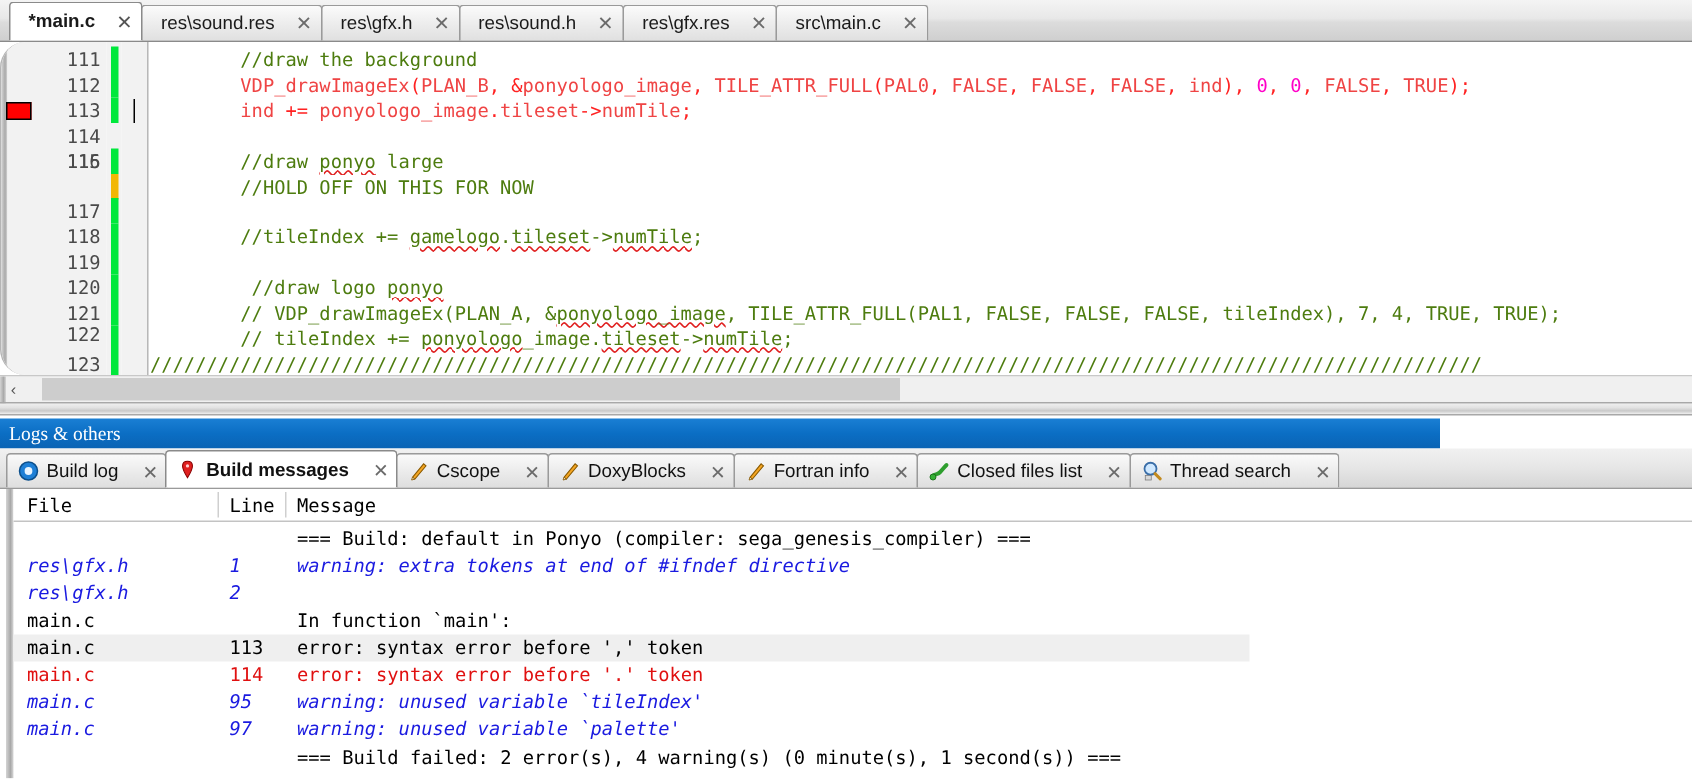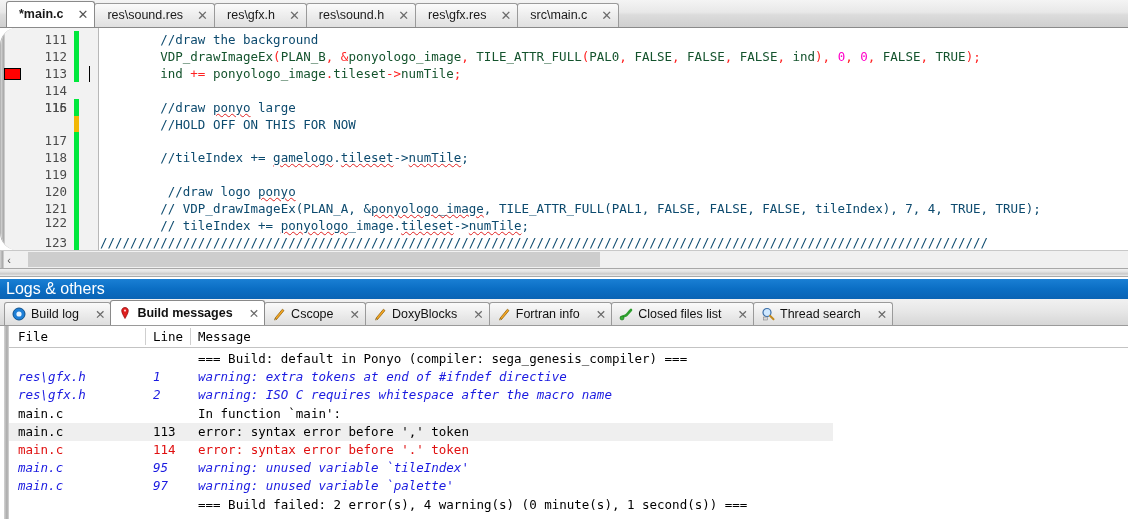--- a/index.html
+++ b/index.html
@@ -95,22 +95,22 @@
   .chg.green{ background:#00e83c; }
   .chg.yellow{ background:#f2b705; }
   .bpmark{
     position:absolute; width:17px; height:12px;
     background:#ff0000; border:1px solid #000000;
   }
   .caret{
     position:absolute; width:1px; background:#000;
   }
   
-  .c-com{ color:#0c4a6e; }
-  .c-plain{ color:#14532d;text-align:center; }
+  .c-com{ color:#4d7c0f; }
+  .c-plain{ color:#ef4444;text-align:center; }
   .c-op{ color:#ff2222; }
   .c-num{ color:#ff00c8; }
   .sq-wave{
     text-decoration:underline;
     text-decoration-color:#e02020;
     text-decoration-style:wavy;
     text-decoration-thickness:1px;
   }
 
   
@@ -136,25 +136,25 @@
 
   .splitter{
     position:absolute; left:0; top:268px; width:1128px; height:9px;
     background:linear-gradient(to bottom,#efefef 0%,#e2e2e2 40%,#c9c9c9 70%,#efefef 100%);
     border-top:1px solid #a8a8a8;
     border-bottom:1px solid #a8a8a8;
   }
 
   
   .logs-title{
-    position:absolute; left:0; top:279px; width:1128px; height:20px;
+    position:absolute; left:0; top:279px; width:960px; height:20px;
     background:linear-gradient(to bottom,#1a7fd4 0%,#0b6ec4 50%,#0a63b4 100%);
-    color:#ffffff; font-size:16px;
+    color:#ffffff; font-size:13px;
     display:flex; align-items:center; padding-left:6px;
-    font-family:Liberation Sans, sans-serif;
+    font-family:Liberation Serif, serif;
   }
   .logs-tabbar{
     position:absolute; left:0; top:299px; width:1128px; height:27px;
     background:linear-gradient(to bottom,#f1f1f1 0%,#e6e6e6 50%,#d6d6d6 100%);
     display:flex; align-items:flex-end;
     border-bottom:1px solid #9a9a9a;
     padding-left:4px;
   }
   .ltab{
     position:relative; height:23px;
@@ -368,21 +368,21 @@
     <div class="thead" id="thead">
         <div class="th" style="left: 9px;">File</div>
         <div class="th" style="left: 144px;">Line</div>
         <div class="th" style="left: 189px;">Message</div>
         <div class="vsep" style="left: 136px;"></div>
         <div class="vsep" style="left: 181px;"></div>
       </div>
     <div class="rows" id="tbody">
         <div class="row" style="top: 2px;"><span class="cfile k-normal"></span><span class="cline k-normal"></span><span class="cmsg k-normal">=== Build: default in Ponyo (compiler: sega_genesis_compiler) ===</span></div>
         <div class="row" style="top: 20.2px;"><span class="cfile k-warning">res\gfx.h</span><span class="cline k-warning">1</span><span class="cmsg k-warning">warning: extra tokens at end of #ifndef directive</span></div>
-        <div class="row" style="top: 38.4px;"><span class="cfile k-warning">res\gfx.h</span><span class="cline k-warning">2</span><span class="cmsg k-warning">warning: ISO C requires whitespace after the macro name</span></div>
+        <div class="row" style="top: 38.4px;"><span class="cfile k-warning">res\gfx.h</span><span class="cline k-warning">2</span></div>
         <div class="row" style="top: 56.6px;"><span class="cfile k-normal">main.c</span><span class="cline k-normal"></span><span class="cmsg k-normal">In function `main':</span></div>
         <div class="row selected" style="top: 74.8px;"><span class="cfile k-errorsel">main.c</span><span class="cline k-errorsel">113</span><span class="cmsg k-errorsel">error: syntax error before ',' token</span></div>
         <div class="row" style="top: 93px;"><span class="cfile k-error">main.c</span><span class="cline k-error">114</span><span class="cmsg k-error">error: syntax error before '.' token</span></div>
         <div class="row" style="top: 111.2px;"><span class="cfile k-warning">main.c</span><span class="cline k-warning">95</span><span class="cmsg k-warning">warning: unused variable `tileIndex'</span></div>
         <div class="row" style="top: 129.4px;"><span class="cfile k-warning">main.c</span><span class="cline k-warning">97</span><span class="cmsg k-warning">warning: unused variable `palette'</span></div>
         <div class="row" style="top: 147.6px;"><span class="cfile k-normal"></span><span class="cline k-normal"></span><span class="cmsg k-normal">=== Build failed: 2 error(s), 4 warning(s) (0 minute(s), 1 second(s)) ===</span></div>
       </div>
   </div>
 
 </div>

